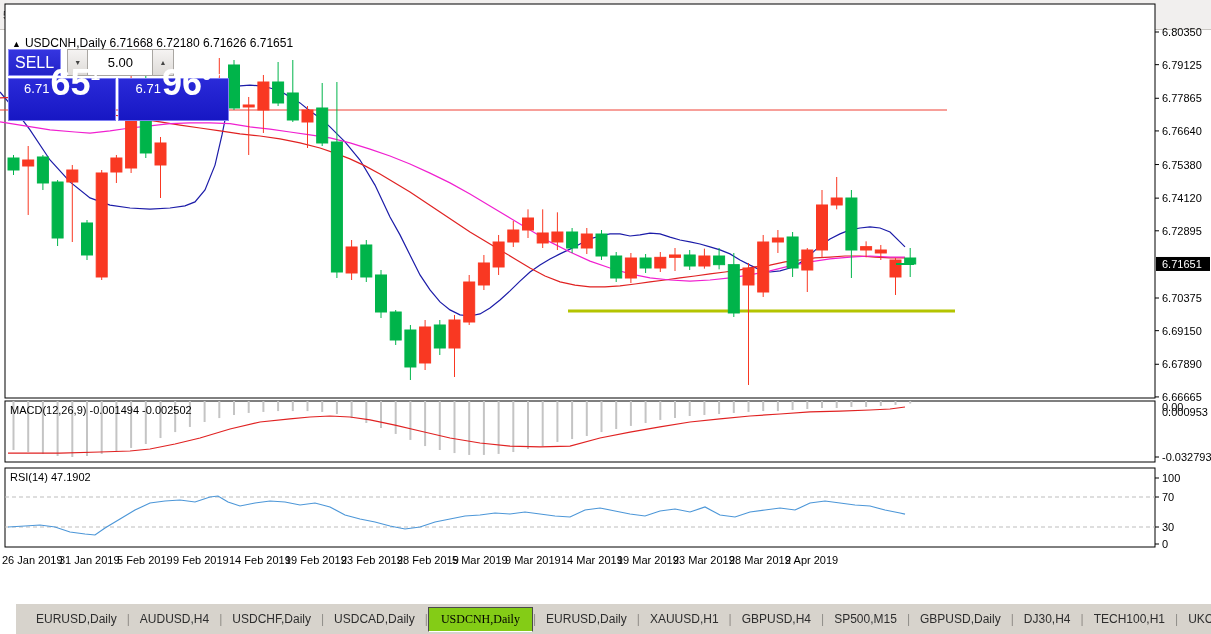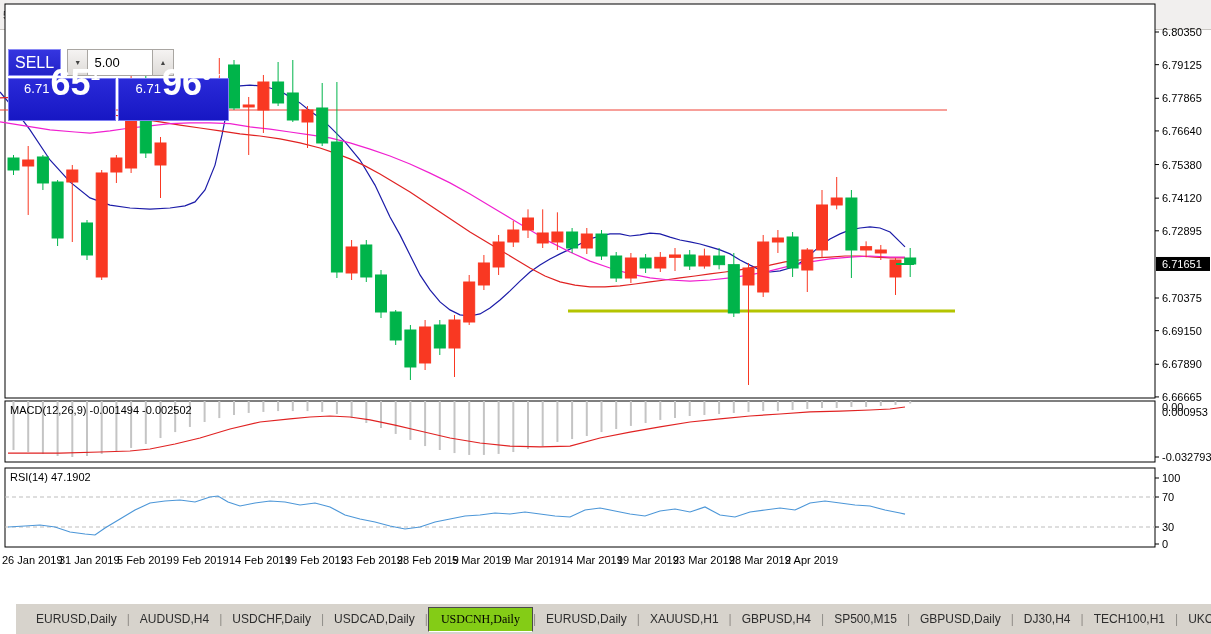--- a/index.html
+++ b/index.html
@@ -22,21 +22,21 @@
   .trade-panel{position:absolute;left:8px;top:49px;width:221px;}
   .tp-row1{display:flex;height:27px;}
   .btn-trade{background:linear-gradient(#3535e0,#2222c8);border:1px solid #8a8af5;color:#fff;
              font-size:16px;display:flex;align-items:center;justify-content:center;box-sizing:border-box;cursor:pointer;}
   .btn-sell{width:55px;}
   .btn-buy{width:52px;margin-left:5px;margin-top:31px;}
   .spin{width:22px;background:linear-gradient(#f5f3f2,#dedbd8);border:1px solid #a9a6a2;
         font-size:7px;color:#444;display:flex;align-items:center;justify-content:center;box-sizing:border-box;cursor:pointer;}
   .spin-down{margin-left:6px;}
   .vol{width:64px;border:1px solid #a9a6a2;border-left:none;border-right:none;font-size:13px;
-       text-align:left;padding:0 6px;box-sizing:border-box;font-family:"Liberation Sans",sans-serif;}
+       text-align:center;padding:0 6px;box-sizing:border-box;font-family:"Liberation Sans",sans-serif;}
   .tp-row2{display:flex;margin-top:2px;height:43px;}
   .price-box{background:linear-gradient(#2a2ad8,#1717c4);border:1px solid #7d7df2;color:#fff;
              display:flex;align-items:flex-end;justify-content:center;box-sizing:border-box;
              padding-bottom:21px;cursor:pointer;}
   .pb-sell{width:108px;}
   .pb-buy{width:111px;margin-left:2px;}
   .pb-small{font-size:13px;margin-bottom:3px;margin-right:1px;}
   .pb-big{font-size:36px;font-weight:bold;line-height:0.92;}
   .pb-sup{font-size:17px;font-weight:bold;margin-bottom:14px;}
   
@@ -312,20 +312,23 @@
       <text x="397" y="594" font-size="11" fill="#000" text-anchor="start" font-family="&quot;Liberation Sans&quot;,sans-serif">28 Feb 2019</text>
       <text x="452" y="594" font-size="11" fill="#000" text-anchor="start" font-family="&quot;Liberation Sans&quot;,sans-serif">5 Mar 2019</text>
       <text x="505" y="594" font-size="11" fill="#000" text-anchor="start" font-family="&quot;Liberation Sans&quot;,sans-serif">9 Mar 2019</text>
       <text x="561" y="594" font-size="11" fill="#000" text-anchor="start" font-family="&quot;Liberation Sans&quot;,sans-serif">14 Mar 2019</text>
       <text x="617" y="594" font-size="11" fill="#000" text-anchor="start" font-family="&quot;Liberation Sans&quot;,sans-serif">19 Mar 2019</text>
       <text x="673" y="594" font-size="11" fill="#000" text-anchor="start" font-family="&quot;Liberation Sans&quot;,sans-serif">23 Mar 2019</text>
       <text x="729" y="594" font-size="11" fill="#000" text-anchor="start" font-family="&quot;Liberation Sans&quot;,sans-serif">28 Mar 2019</text>
       <text x="785" y="594" font-size="11" fill="#000" text-anchor="start" font-family="&quot;Liberation Sans&quot;,sans-serif">2 Apr 2019</text>
     </svg>
 
+  <div class="chart-title">
+    <span class="tri">▲</span><span>USDCNH,Daily  6.71668 6.72180 6.71626 6.71651</span>
+  </div>
 
   <div class="trade-panel">
     <div class="tp-row1">
       <div class="btn-trade btn-sell">SELL</div>
       <div class="spin spin-down">
           <span>▼</span>
         </div>
       <input class="vol" value="5.00" style="">
       <div class="spin">
           <span>▲</span>

